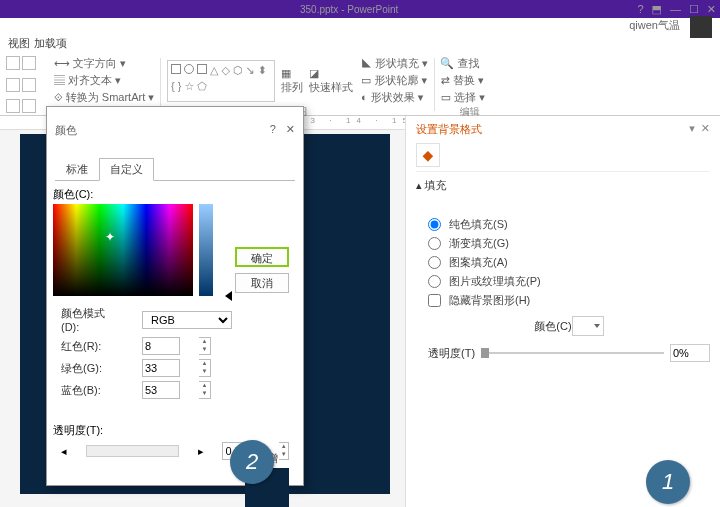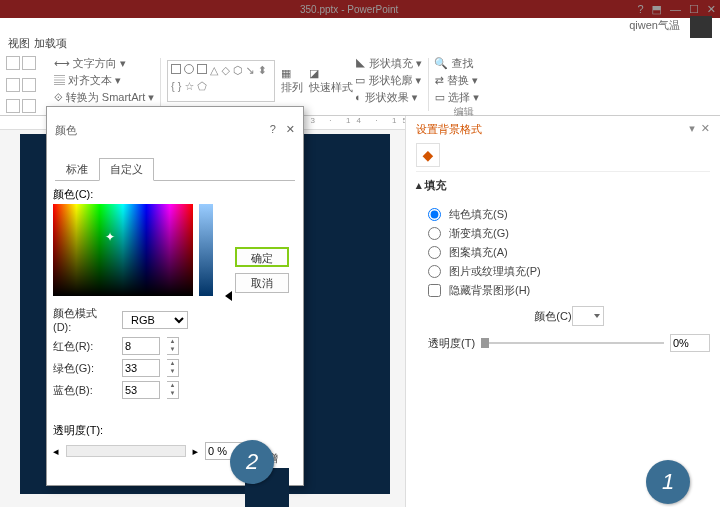--- a/index.html
+++ b/index.html
@@ -1,17 +1,17 @@
 <!DOCTYPE html>
 <html><head>
 <meta charset="utf-8">
 <style>
 *{box-sizing:border-box;margin:0;padding:0;font-family:"Microsoft YaHei",sans-serif;font-size:11px}
 body{background:#fff;width:720px;height:507px;overflow:hidden;position:relative}
-.titlebar{height:18px;background:#7f1d1d;display:flex;align-items:center;color:#999;position:relative}
+.titlebar{height:18px;background:#4c1d95;display:flex;align-items:center;color:#999;position:relative}
 .titlebar .fname{position:absolute;left:300px;font-size:10px}
 .titlebar .winctl{position:absolute;right:0;display:flex;gap:8px;color:#999;font-size:11px;padding-right:4px}
 .userbar{height:18px;text-align:right;padding-right:40px;color:#666;position:relative}
 .avatar{position:absolute;right:8px;top:-2px;width:22px;height:22px;background:#333}
 .menubar{height:18px;display:flex;gap:4px;padding-left:8px;color:#444}
 .ribbon{height:62px;border-bottom:1px solid #ccc;display:flex;position:relative;background:#fff}
 .ribbon-sep{width:1px;background:#e0e0e0;margin:4px 0}
 .rgroup{padding:2px 6px;display:flex;flex-direction:column;justify-content:space-between}
 .rgroup .lbl{text-align:center;color:#888;font-size:10px}
 .btns-col{display:flex;flex-direction:column;gap:2px;color:#666;font-size:10px}
@@ -21,21 +21,21 @@
 .shape-i{width:10px;height:10px;border:1px solid #888}
 .workspace{position:absolute;left:0;top:116px;right:0;bottom:0;background:#f5f5f5}
 .ruler{height:14px;background:#fff;border-bottom:1px solid #ddd;color:#999;font-size:8px;padding-left:300px;letter-spacing:6px}
 .slide{position:absolute;left:20px;top:18px;width:370px;height:360px;background:#0a2540}
 .pane{position:absolute;right:0;top:0;width:315px;bottom:0;background:#fff;border-left:1px solid #ddd;padding:6px 10px}
 .pane-title{color:#d35400;font-size:14px;margin-bottom:6px;display:flex;justify-content:space-between}
 .pane-close{color:#888}
 .pane-icon{width:24px;height:24px;border:1px solid #e0e0e0;margin:4px 0;color:#d35400;display:flex;align-items:center;justify-content:center;font-size:14px}
 .pane hr{border:none;border-top:1px solid #eee;margin:4px 0}
 .sect{margin:6px 0;color:#333}
-.sect .hd{font-weight:bold;margin-bottom:14px}
+.sect .hd{font-weight:normal;margin-bottom:24px}
 .opt{display:flex;align-items:center;gap:8px;margin:4px 0 4px 12px;color:#444}
 .opt input{margin:0}
 .colorrow{display:flex;justify-content:center;align-items:center;margin:8px 0 8px 12px}
 .colorbtn{width:32px;height:20px;border:1px solid #ccc;background:#fff;position:relative}
 .colorbtn::after{content:"";position:absolute;right:3px;top:7px;border-left:3px solid transparent;border-right:3px solid transparent;border-top:4px solid #666}
 .transrow{display:flex;align-items:center;gap:6px;margin-left:12px}
 .slider{flex:1;height:2px;background:#ccc;position:relative}
 .slider::before{content:"";position:absolute;left:0;top:-4px;width:8px;height:10px;background:#999}
 .pctbox{width:40px;height:18px;border:1px solid #ccc;padding:1px 2px}
 
@@ -49,21 +49,21 @@
 .dlg-body{padding:6px 6px;position:relative}
 .dlg-btns{position:absolute;right:14px;top:140px;display:flex;flex-direction:column;gap:6px}
 .dbtn{width:54px;height:20px;border:1px solid #bbb;background:#fdfdfd;text-align:center;line-height:18px;color:#333}
 .dbtn.primary{border:2px solid #84cc16}
 
 .picker-wrap{display:flex;gap:6px;margin-top:2px}
 .gradient{width:140px;height:92px;position:relative;background:linear-gradient(to bottom,rgba(0,0,0,0) 0%,#000 100%),linear-gradient(to right,red,#ff0,#0f0,#0ff,#00f,#f0f,red)}
 .gradient .cross{position:absolute;left:52px;top:26px;color:#fff;font-size:12px}
 .huebar{width:14px;height:92px;background:linear-gradient(to bottom,#9cf,#69c,#369,#036)}
 .huebar-ptr{position:absolute;left:178px;top:110px;border-top:5px solid transparent;border-bottom:5px solid transparent;border-right:7px solid #000}
-.field{display:flex;align-items:center;gap:7px;margin:4px 0}
+.field{display:flex;align-items:center;gap:19px;margin:4px 8px}
 .field label{width:62px;color:#333}
 .sel{border:1px solid #bbb;height:18px;padding:0 4px;background:#fff}
 .num{width:38px;height:18px;border:1px solid #bbb;padding:0 2px}
 .spin{width:12px;height:18px;border:1px solid #bbb;border-left:none;display:flex;flex-direction:column}
 .spin div{flex:1;font-size:6px;text-align:center;color:#666}
 .preview{position:absolute;right:14px;top:270px;text-align:center;color:#444}
 .preview .sw{width:44px;height:40px;background:#0a2540;margin-top:2px;margin-bottom:2px}
 .trans-slider{height:12px;border:1px solid #ccc;background:#eee;width:120px}
 .callout{position:absolute;width:44px;height:44px;border-radius:50%;background:#3a6e93;color:#fff;display:flex;align-items:center;justify-content:center;font-size:22px;font-style:italic;box-shadow:1px 1px 3px rgba(0,0,0,0.3);z-index:20}
 </style>
@@ -128,21 +128,21 @@
           <span>}</span>
           <span>☆</span>
           <span>⬠</span>
       </div>
       <div class="btns-col" style="margin-left:4px">
         <span>▦<br><span>排列</span></span>
       </div>
       <div class="btns-col" style="margin-left:4px">
         <span>◪<br><span>快速样式</span></span>
       </div>
-      <div class="btns-col" style="">
+      <div class="btns-col" style="margin-left:6px">
         <span>◣ <span>形状填充 ▾</span></span>
         <span>▭ <span>形状轮廓 ▾</span></span>
         <span>◐ <span>形状效果 ▾</span></span>
       </div>
     </div>
     <div class="lbl">绘图</div>
   </div>
   <div class="ribbon-sep"></div>
   <div class="rgroup" style="width:70px">
     <div class="btns-col">
@@ -222,21 +222,21 @@
     <div class="picker-wrap">
       <div class="gradient">
           <span class="cross">✦</span>
         </div>
       <div class="huebar"></div>
     </div>
     <div class="huebar-ptr"></div>
 
     <div class="field" style="margin-top:10px">
       <label>颜色模式(D):</label>
-      <select class="sel" style="width:66px"><option>RGB</option></select>
+      <select class="sel" style="width:90px"><option>RGB</option></select>
     </div>
     <div class="field">
       <label>红色(R):</label>
       <input class="num" value="8" style="">
         <span class="spin">
           <div>▲</div>
           <div>▼</div>
         </span>
     </div>
     <div class="field">

